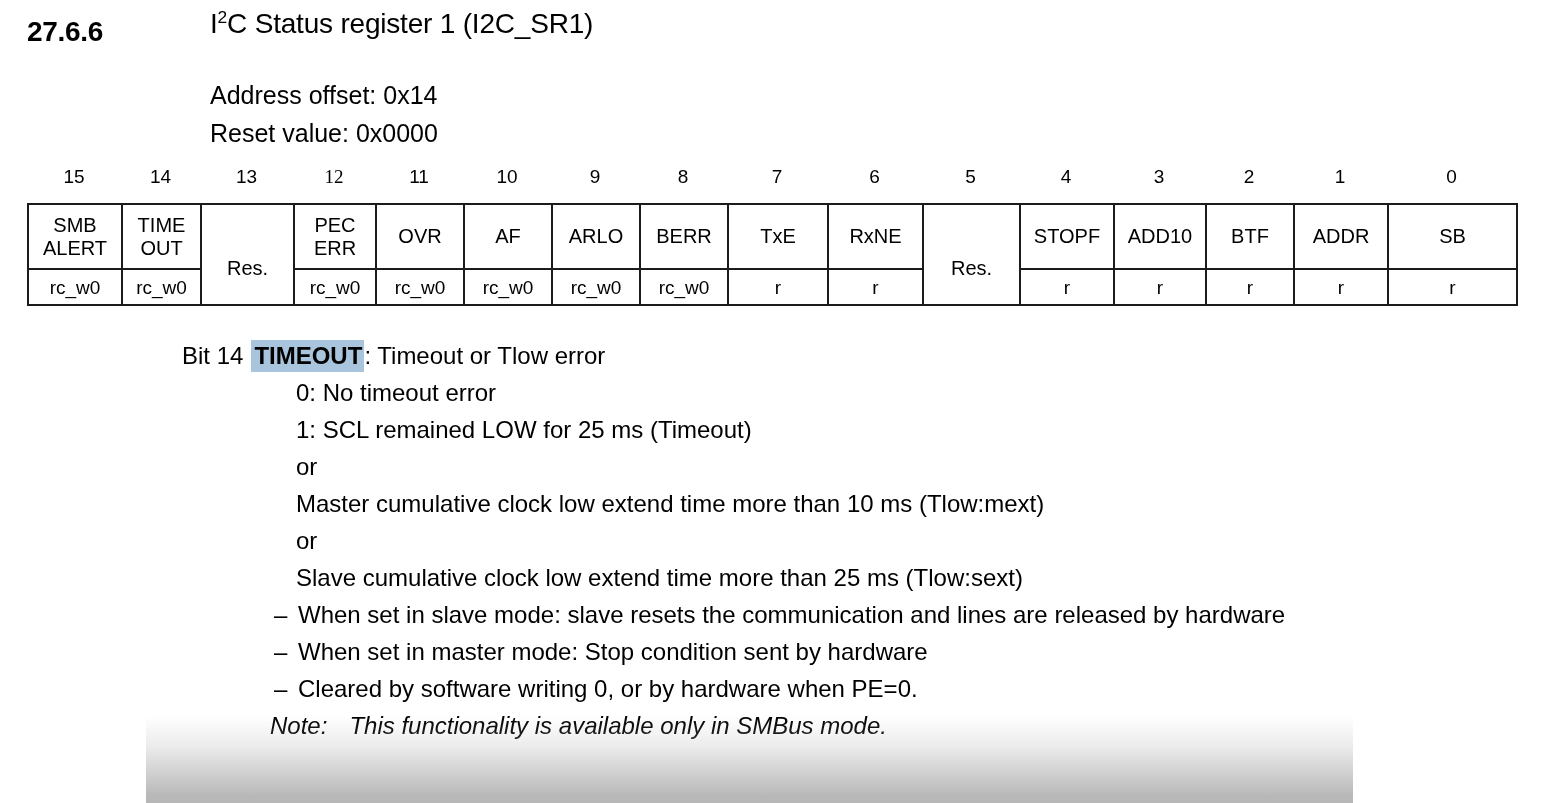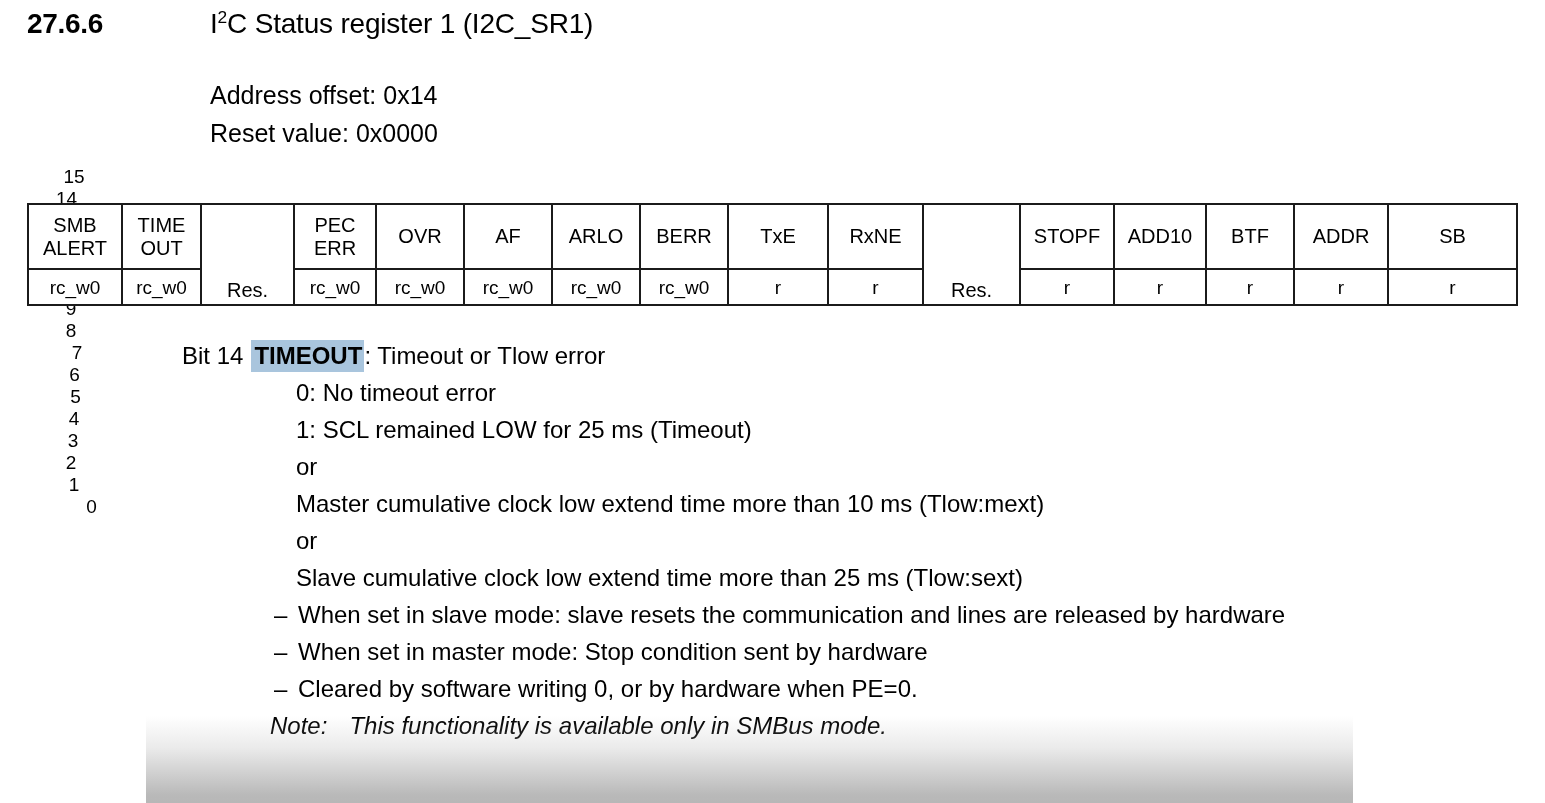--- a/index.html
+++ b/index.html
@@ -25,20 +25,21 @@
     width: 1480px;
     display: flex;
     align-items: flex-start;
   }
   .sec-num {
     font-size: 28px;
     font-weight: bold;
     letter-spacing: -0.3px;
     width: 183px;
     flex: none;
+    margin-top: 8px;
   }
   .sec-title {
     font-size: 28px;
     font-weight: normal;
     letter-spacing: -0.2px;
     white-space: nowrap;
   }
   .sup {
     font-size: 0.62em;
     vertical-align: super;
@@ -56,21 +57,20 @@
   }
 
   
   .bitnums {
     position: absolute;
     left: 27px;
     top: 166px;
     width: 1485px;
     display: flex;
     font-size: 19px;
-    flex-direction: column;
   }
   .bitnum {
     text-align: center;
     flex: none;
   }
 
   
   .regtable {
     position: absolute;
     left: 27px;
@@ -84,21 +84,21 @@
     text-align: center;
     vertical-align: middle;
     font-size: 20px;
     line-height: 23px;
     padding: 0;
     background: #ffffff;
     color: #000;
   }
   .regtable td.name   { height: 63px; }
   .regtable td.access { height: 34px; font-size: 19px; }
-  .regtable td.res    { vertical-align: bottom; padding-bottom: 2px; }
+  .regtable td.res    { vertical-align: bottom; padding-bottom: 24px; }
 
   
   .desc {
     position: absolute;
     left: 0;
     top: 337px;
     width: 1301px;
     font-size: 24px;
     line-height: 37px;
   }

